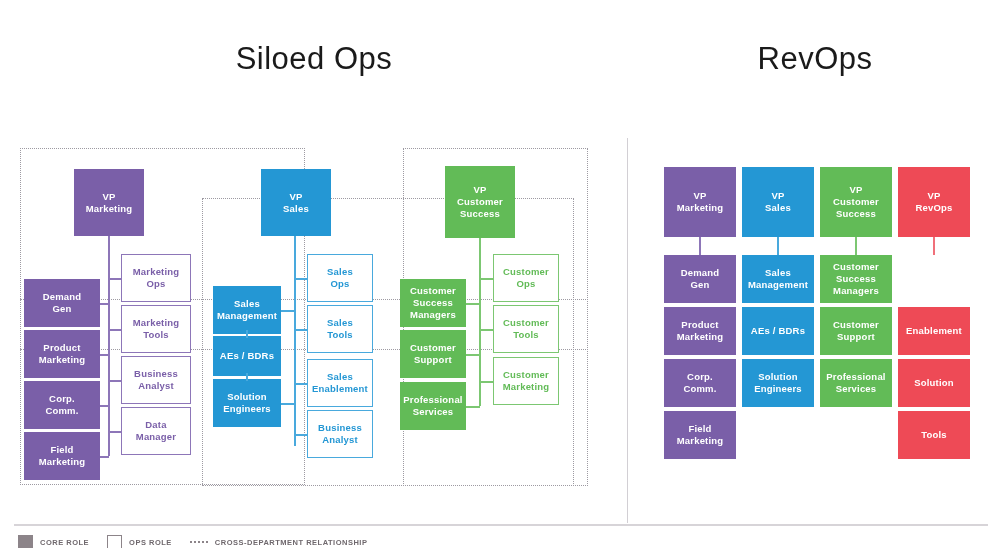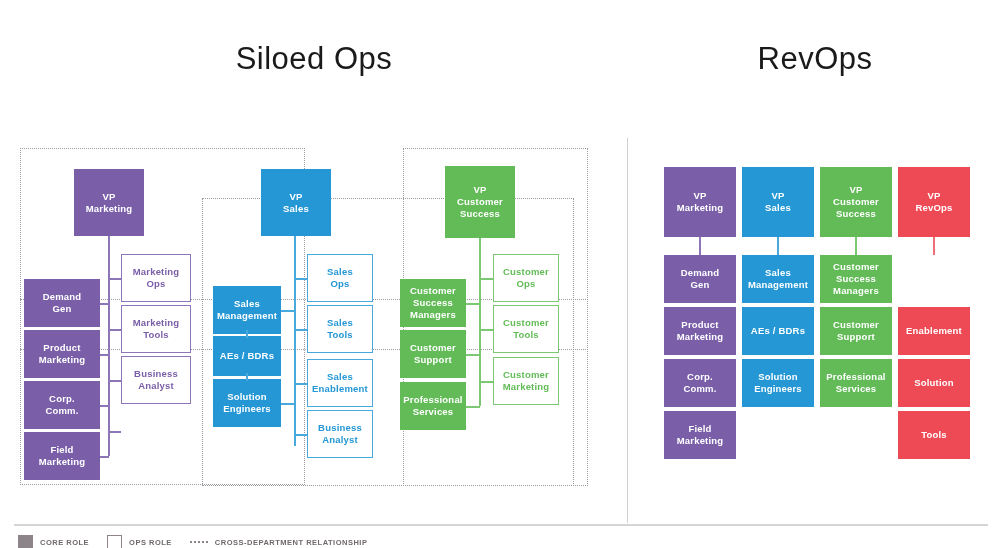--- a/index.html
+++ b/index.html
@@ -131,20 +131,22 @@
   <div class="conn h k-purple" style="left:100px; top:338px; width:9px;"></div>
   <div class="conn h k-purple" style="left:100px; top:389px; width:9px;"></div>
   <div class="conn h k-purple" style="left:100px; top:440px; width:9px;"></div>
 
   <div class="box ops c-purple" style="left:121px; top:238px; width:70px; height:48px;">Marketing
 Ops</div>
   <div class="box ops c-purple" style="left:121px; top:289px; width:70px; height:48px;">Marketing
 Tools</div>
   <div class="box ops c-purple" style="left:121px; top:340px; width:70px; height:48px;">Business
 Analyst</div>
+  <div class="box ops c-purple" style="left:121px; top:391px; width:70px; height:48px;">Data
+Manager</div>
   <div class="conn h k-purple" style="left:108px; top:262px; width:13px;"></div>
   <div class="conn h k-purple" style="left:108px; top:313px; width:13px;"></div>
   <div class="conn h k-purple" style="left:108px; top:364px; width:13px;"></div>
   <div class="conn h k-purple" style="left:108px; top:415px; width:13px;"></div>
 
   <div class="box core c-blue" style="left:261px; top:153px; width:70px; height:67px;">VP
 Sales</div>
   <div class="conn v k-blue" style="left:294px; top:220px; height:27px;"></div>
   <div class="conn v k-blue" style="left:294px; top:240px; height:190px;"></div>
 

